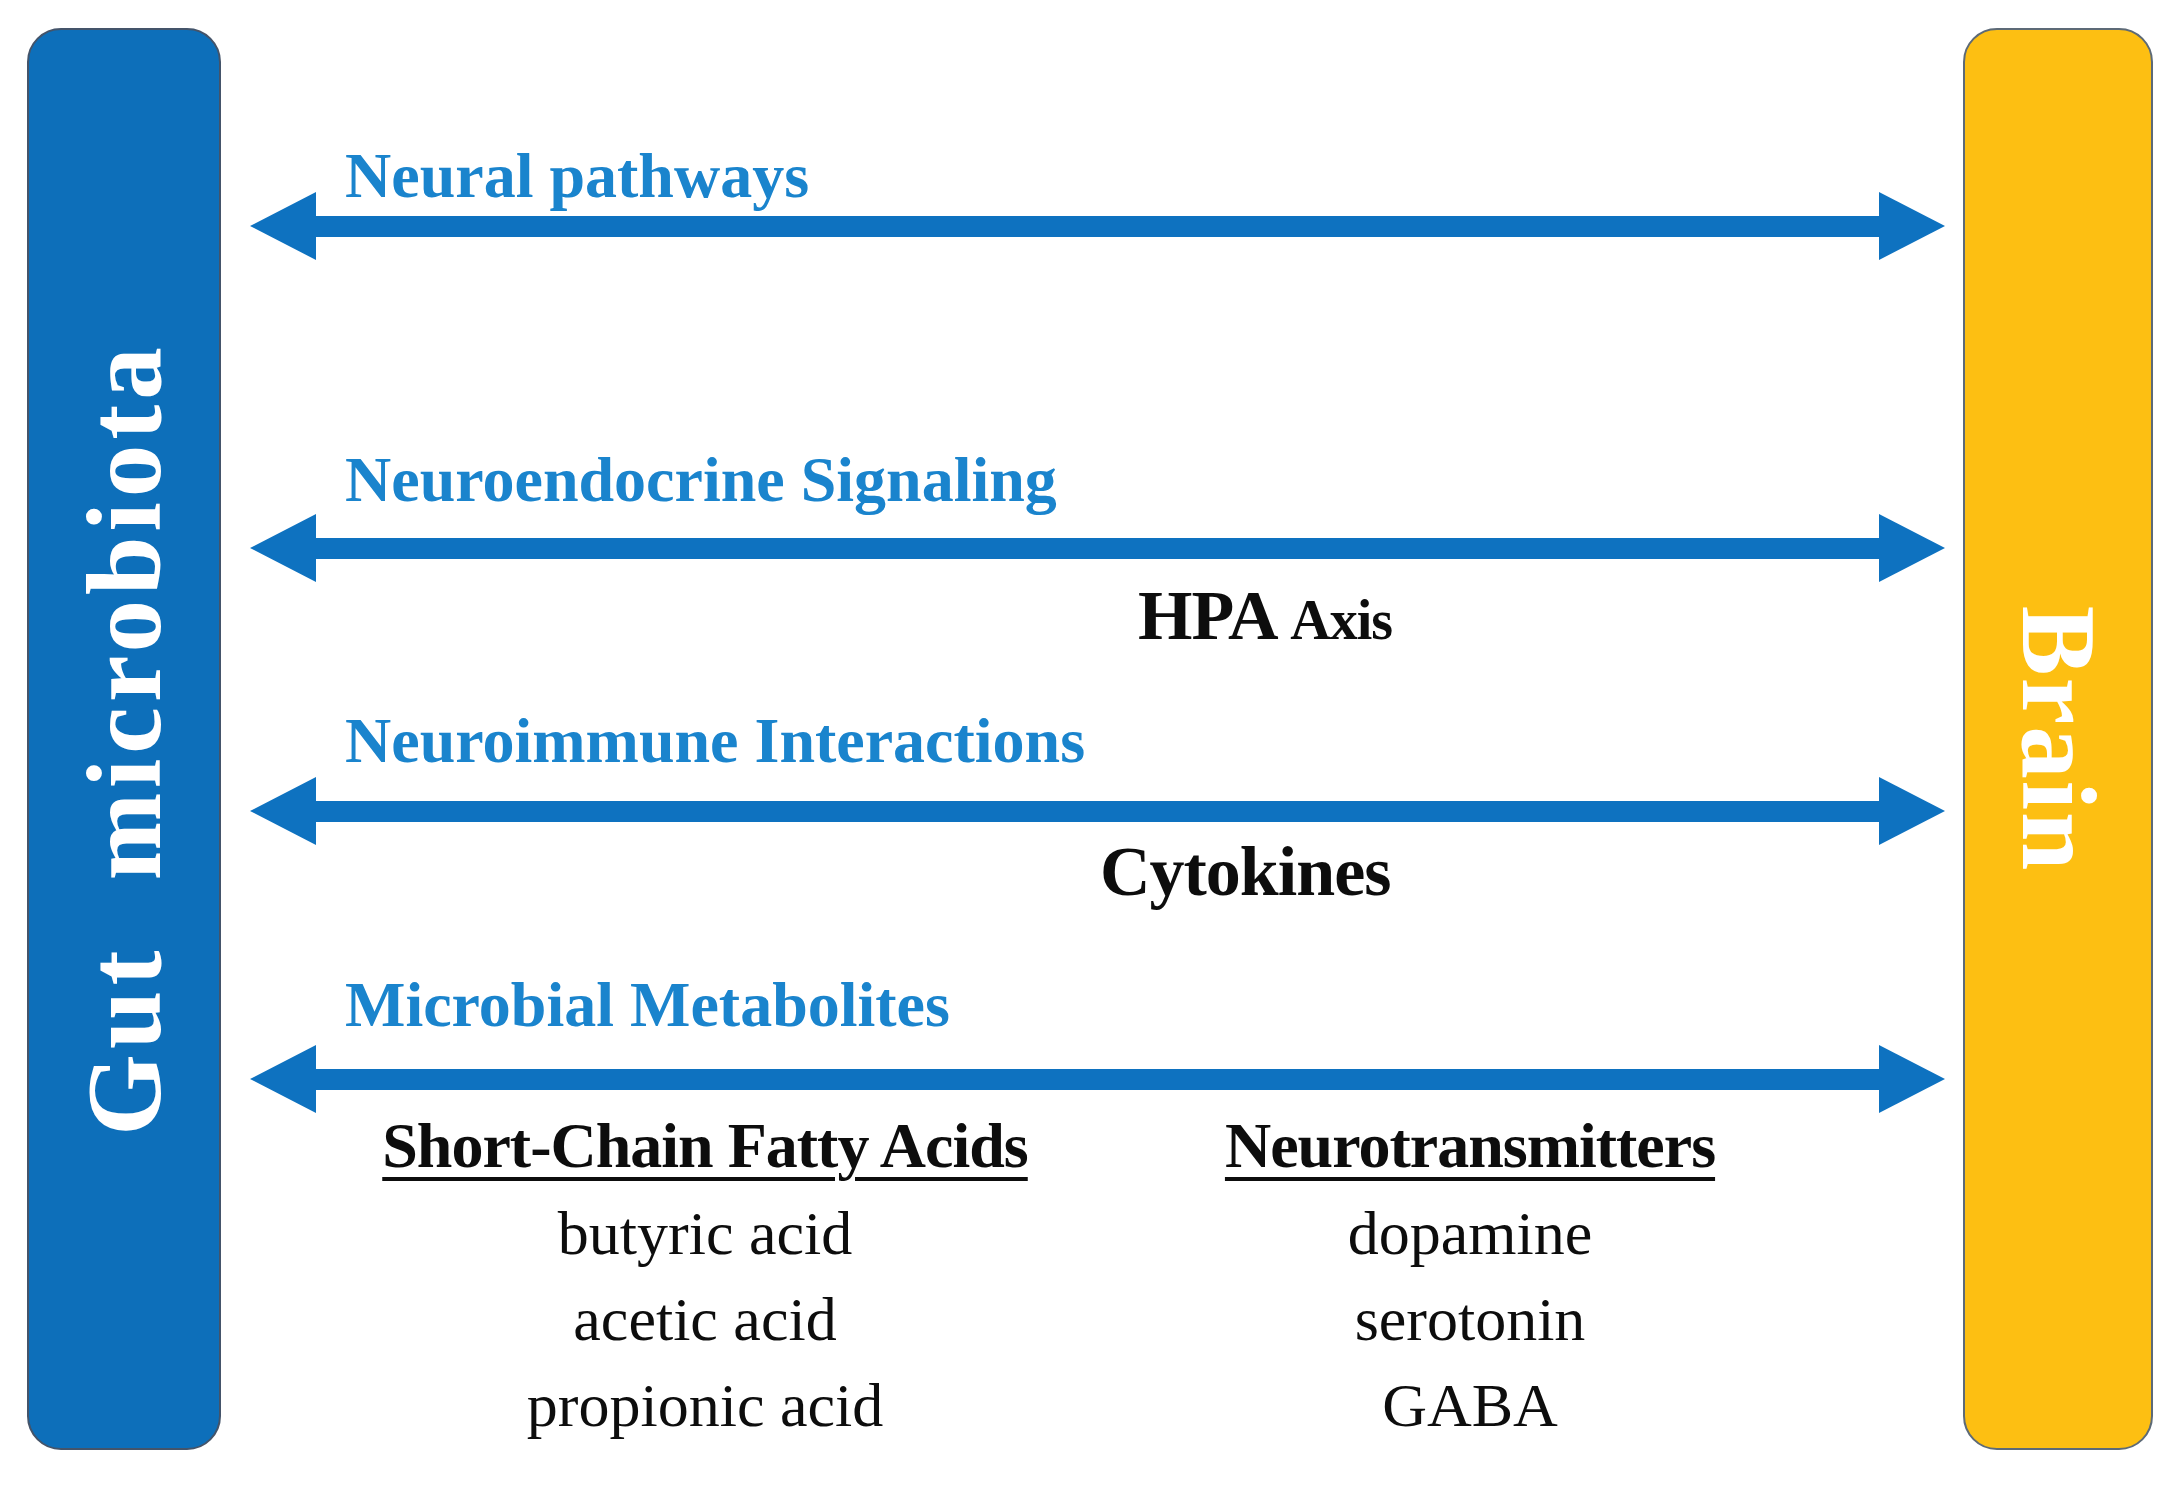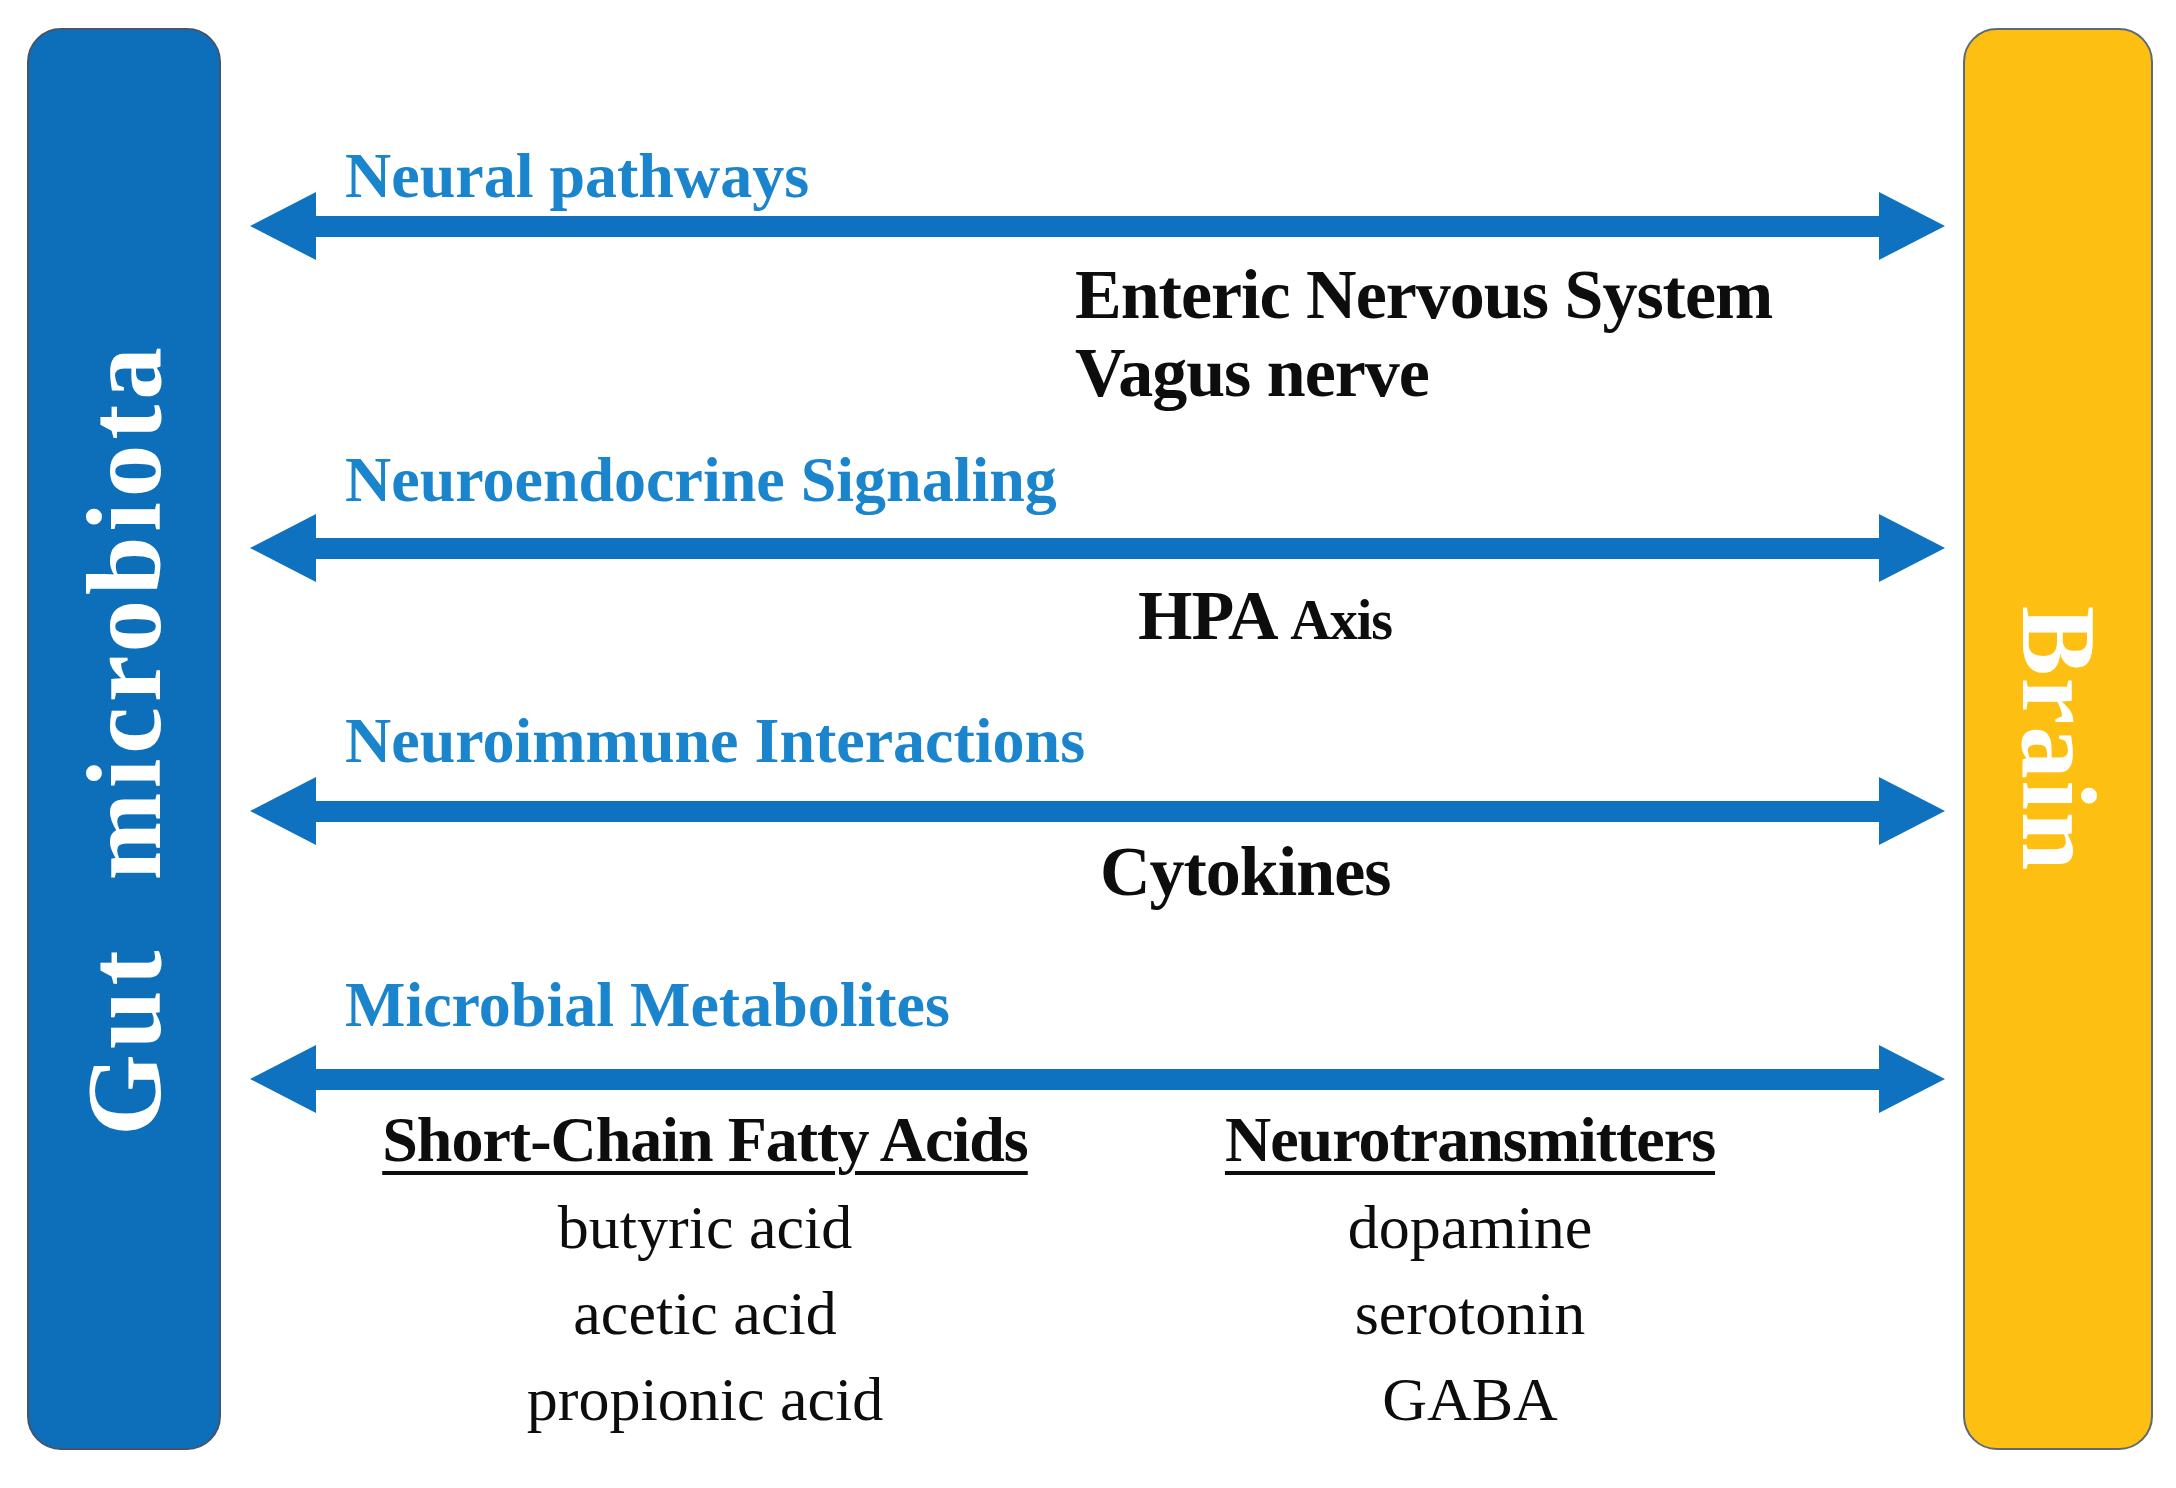--- a/index.html
+++ b/index.html
@@ -111,20 +111,21 @@
   .col.c2 { left: 1130px; width: 680px; }
   .col .col-header {
     font-size: 64px;
     font-weight: bold;
     line-height: 1;
     letter-spacing: -1px;
     text-decoration: underline;
     text-underline-offset: 10px;
     text-decoration-thickness: 4px;
     white-space: nowrap;
+    margin-top: 6px;
   }
   .col .item {
     font-size: 62px;
     line-height: 1;
     margin-top: 24px;
     white-space: nowrap;
   }
   .col .item:first-of-type { margin-top: 36px; }
 </style>
 </head>
@@ -138,24 +139,20 @@
 
   <div class="node brain">
     <span class="vtext cw">Brain</span>
   </div>
 
   <div class="hlabel h1">Neural pathways</div>
   <div class="arrow a1">
     <div class="head l"></div>
     <div class="shaft"></div>
     <div class="head r"></div>
-  </div>
-  <div class="sublabel s1">
-    <div>Enteric Nervous System</div>
-    <div>Vagus nerve</div>
   </div>
 
   <div class="hlabel h2">Neuroendocrine Signaling</div>
   <div class="arrow a2">
     <div class="head l"></div>
     <div class="shaft"></div>
     <div class="head r"></div>
   </div>
   <div class="sublabel s2">
     <span>HPA</span>

